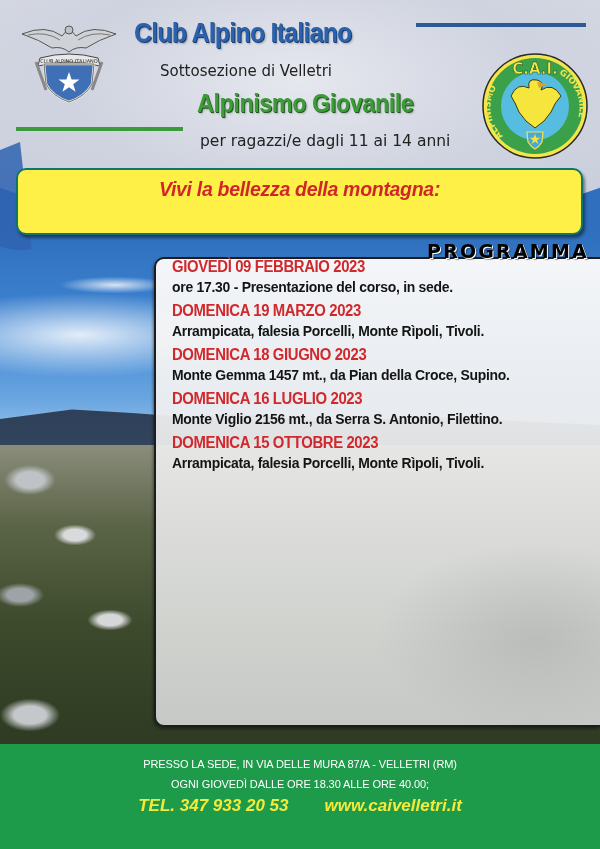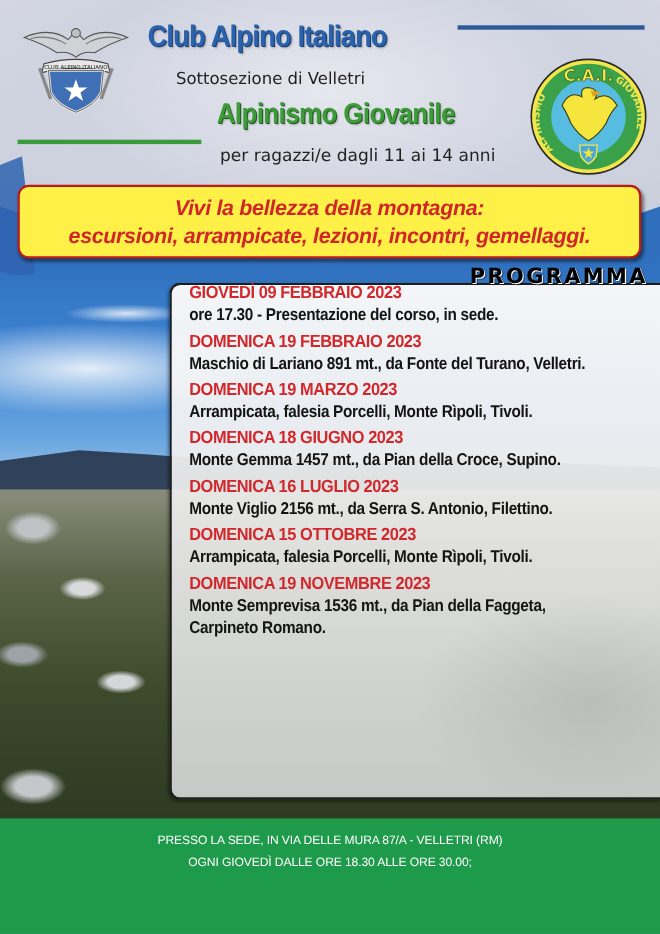--- a/index.html
+++ b/index.html
@@ -94,21 +94,21 @@
     text-align: right;
   }
   .logo-right {
     position: absolute; left: 481px; top: 52px; width: 108px; height: 108px;
   }
 
   
   .banner {
     position: absolute; left: 16px; top: 168px; width: 567px; height: 67px;
     background: #fef047;
-    border: 2px solid #b91c1c;
+    border: 2px solid #0f766e;
     border-radius: 10px;
     box-shadow: 2px 3px 3px rgba(0,0,0,0.45);
     text-align: center;
     padding-top: 6px;
   }
   .banner-line {
     display: block;
     font-weight: bold; font-style: italic;
     font-size: 19.5px; line-height: 26px;
     color: #d0262a;
@@ -230,54 +230,48 @@
     <path d="M30 44 Q36 30 48 36 Q46 26 56 28 Q64 30 60 38 Q72 30 80 44 Q74 50 70 60 Q64 70 54 76 Q44 70 38 60 Q34 50 30 44 Z" fill="#f6e53c" stroke="#3a3a10" stroke-width="1"></path>
     <path d="M56 30 L66 32 L58 36 Z" fill="#e0a020"></path>
 
     <path d="M46 80 L62 80 L61 90 Q58 95 54 97 Q50 95 47 90 Z" fill="#4aa8d8" stroke="#f3e64a" stroke-width="1.2"></path>
     <polygon points="54,82 55.3,85.8 59.3,85.8 56,88.2 57.3,92 54,89.6 50.7,92 52,88.2 48.7,85.8 52.7,85.8" fill="#f6e53c"></polygon>
   </svg>
 </div>
 
 <div class="banner">
   <span class="banner-line">Vivi la bellezza della montagna:</span>
-  <span class="banner-line">escursioni, arrampicate, lezioni, incontri, gemellaggi.</span>
 </div>
 
 <div class="program-panel"></div>
 <div class="program-title">PROGRAMMA</div>
 
 <div class="events">
   <div class="event">
     <span class="event-date">GIOVEDÌ 09 FEBBRAIO 2023</span>
     <span class="event-desc">ore 17.30 - Presentazione del corso, in sede.</span>
   </div>
   <div class="event">
-    <span class="event-date">DOMENICA 19 FEBBRAIO 2023</span>
-    <span class="event-desc">Maschio di Lariano 891 mt., da Fonte del Turano, Velletri.</span>
-  </div>
-  <div class="event">
     <span class="event-date">DOMENICA 19 MARZO 2023</span>
     <span class="event-desc">Arrampicata, falesia Porcelli, Monte Rìpoli, Tivoli.</span>
   </div>
   <div class="event">
     <span class="event-date">DOMENICA 18 GIUGNO 2023</span>
     <span class="event-desc">Monte Gemma 1457 mt., da Pian della Croce, Supino.</span>
   </div>
   <div class="event">
     <span class="event-date">DOMENICA 16 LUGLIO 2023</span>
     <span class="event-desc">Monte Viglio 2156 mt., da Serra S. Antonio, Filettino.</span>
   </div>
   <div class="event">
     <span class="event-date">DOMENICA 15 OTTOBRE 2023</span>
     <span class="event-desc">Arrampicata, falesia Porcelli, Monte Rìpoli, Tivoli.</span>
   </div>
-  <div class="event">
-    <span class="event-date">DOMENICA 19 NOVEMBRE 2023</span>
-    <span class="event-desc">Monte Semprevisa 1536 mt., da Pian della Faggeta,</span>
-    <span class="event-desc">Carpineto Romano.</span>
-  </div>
 </div>
 
 <div class="footer">
   <span class="footer-line">PRESSO LA SEDE, IN VIA DELLE MURA 87/A - VELLETRI (RM)</span>
-  <span class="footer-line">OGNI GIOVEDÌ DALLE ORE 18.30 ALLE ORE 30.00;</span>
+  <span class="footer-line">OGNI GIOVEDÌ DALLE ORE 18.30 ALLE ORE 40.00;</span>
+  <div class="footer-contacts">
+    <span>TEL. 347 933 20 53</span>
+    <span>www.caivelletri.it</span>
+  </div>
 </div>
 
 </body></html>

